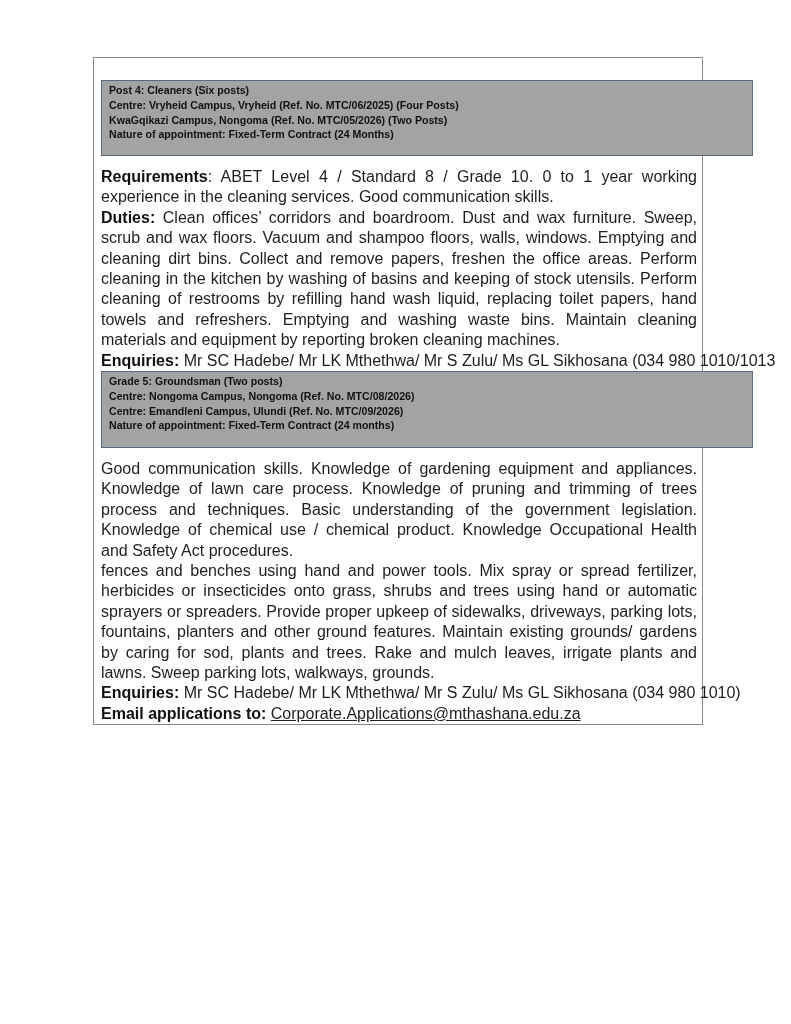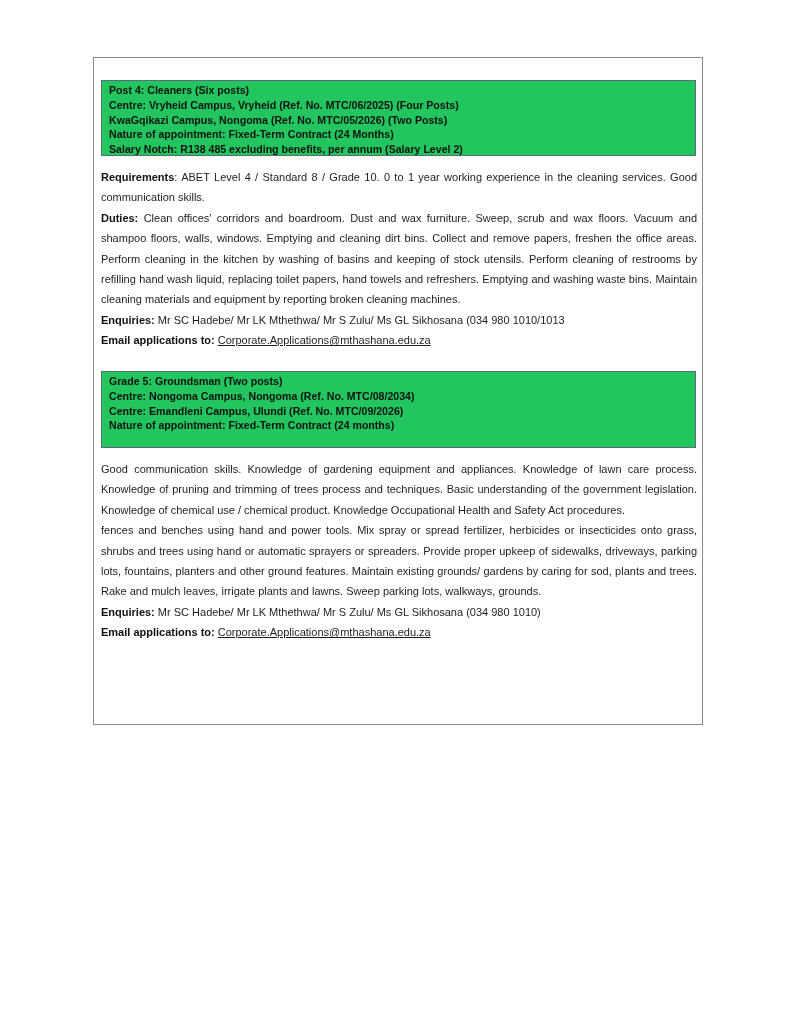--- a/index.html
+++ b/index.html
@@ -1,57 +1,56 @@
 <!DOCTYPE html>
 <html><head>
   <meta charset="utf-8">
   <style>
     html, body { margin: 0; padding: 0; background: #ffffff; }
     body { width: 791px; height: 1024px; position: relative; overflow: hidden;
            font-family: "Liberation Sans", sans-serif; color: #1a1a1a; }
     .outer-box { position: absolute; left: 93px; top: 57px; width: 610px; height: 668px;
                  border: 1px solid #8a8a8a; box-sizing: border-box; }
-    .post-header { position: absolute; left: 101px; width: 595px; box-sizing: border-box;
-                   background: #22c55e; border: 1px solid #5a6b7d;
+    .post-header { position: absolute; left: 101px; width: 652px; box-sizing: border-box;
+                   background: #a3a3a3; border: 1px solid #5a6b7d;
                    padding: 2px 0 20px 7px; font-weight: bold; font-size: 10.6px; line-height: 14.8px; color: #111; }
     .post-header div { white-space: nowrap; }
     #header-4 { top: 80px; height: 76px; }
     #header-5 { top: 371px; height: 77px; }
-    .section { position: absolute; left: 101px; width: 596px; font-size: 11px; line-height: 20.4px;
+    .section { position: absolute; left: 101px; width: 596px; font-size: 16px; line-height: 20.4px;
                text-align: justify; color: #1e1e1e; }
     #body-4 { top: 167px; }
     #body-5 { top: 459px; }
     .para { margin: 0; }
     .label { font-weight: bold; color: #111; }
     .email-link { text-decoration: underline; color: #1e1e1e; margin-top: 48px; }
     .nowrap { white-space: nowrap; }
   </style>
 </head>
 <body>
 
 <div class="outer-box"></div>
 
 <div class="post-header" id="header-4">
   <div>Post 4: Cleaners (Six posts)</div>
   <div>Centre: Vryheid Campus, Vryheid (Ref. No. MTC/06/2025) (Four Posts)</div>
   <div>KwaGqikazi Campus, Nongoma (Ref. No. MTC/05/2026) (Two Posts)</div>
   <div>Nature of appointment: Fixed-Term Contract (24 Months)</div>
-  <div>Salary Notch: R138 485 excluding benefits, per annum (Salary Level 2)</div>
 </div>
 
 <div class="section" id="body-4">
   <p class="para"><span class="label">Requirements</span><span>: ABET Level 4 / Standard 8 / Grade 10. 0 to 1 year working experience in the cleaning services. Good communication skills.</span></p>
   <p class="para"><span class="label">Duties:</span><span> Clean offices’ corridors and boardroom. Dust and wax furniture. Sweep, scrub and wax floors. Vacuum and shampoo floors, walls, windows. Emptying and cleaning dirt bins. Collect and remove papers, freshen the office areas. Perform cleaning in the kitchen by washing of basins and keeping of stock utensils. Perform cleaning of restrooms by refilling hand wash liquid, replacing toilet papers, hand towels and refreshers. Emptying and washing waste bins. Maintain cleaning materials and equipment by reporting broken cleaning machines.</span></p>
   <p class="para nowrap"><span class="label">Enquiries:</span><span> Mr SC Hadebe/ Mr LK Mthethwa/ Mr S Zulu/ Ms GL Sikhosana (034 980 1010/1013</span></p>
   <p class="para nowrap"><span class="label">Email applications to:</span> <a class="email-link">Corporate.Applications@mthashana.edu.za</a></p>
 </div>
 
 <div class="post-header" id="header-5">
   <div>Grade 5: Groundsman (Two posts)</div>
-  <div>Centre: Nongoma Campus, Nongoma (Ref. No. MTC/08/2034)</div>
+  <div>Centre: Nongoma Campus, Nongoma (Ref. No. MTC/08/2026)</div>
   <div>Centre: Emandleni Campus, Ulundi (Ref. No. MTC/09/2026)</div>
   <div>Nature of appointment: Fixed-Term Contract (24 months)</div>
 </div>
 
 <div class="section" id="body-5">
   <p class="para">Good communication skills. Knowledge of gardening equipment and appliances. Knowledge of lawn care process. Knowledge of pruning and trimming of trees process and techniques. Basic understanding of the government legislation. Knowledge of chemical use / chemical product. Knowledge Occupational Health and Safety Act procedures.</p>
   <p class="para">fences and benches using hand and power tools. Mix spray or spread fertilizer, herbicides or insecticides onto grass, shrubs and trees using hand or automatic sprayers or spreaders. Provide proper upkeep of sidewalks, driveways, parking lots, fountains, planters and other ground features. Maintain existing grounds/ gardens by caring for sod, plants and trees. Rake and mulch leaves, irrigate plants and lawns. Sweep parking lots, walkways, grounds.</p>
   <p class="para nowrap"><span class="label">Enquiries:</span><span> Mr SC Hadebe/ Mr LK Mthethwa/ Mr S Zulu/ Ms GL Sikhosana (034 980 1010)</span></p>
   <p class="para nowrap"><span class="label">Email applications to:</span> <a class="email-link">Corporate.Applications@mthashana.edu.za</a></p>
 </div>

